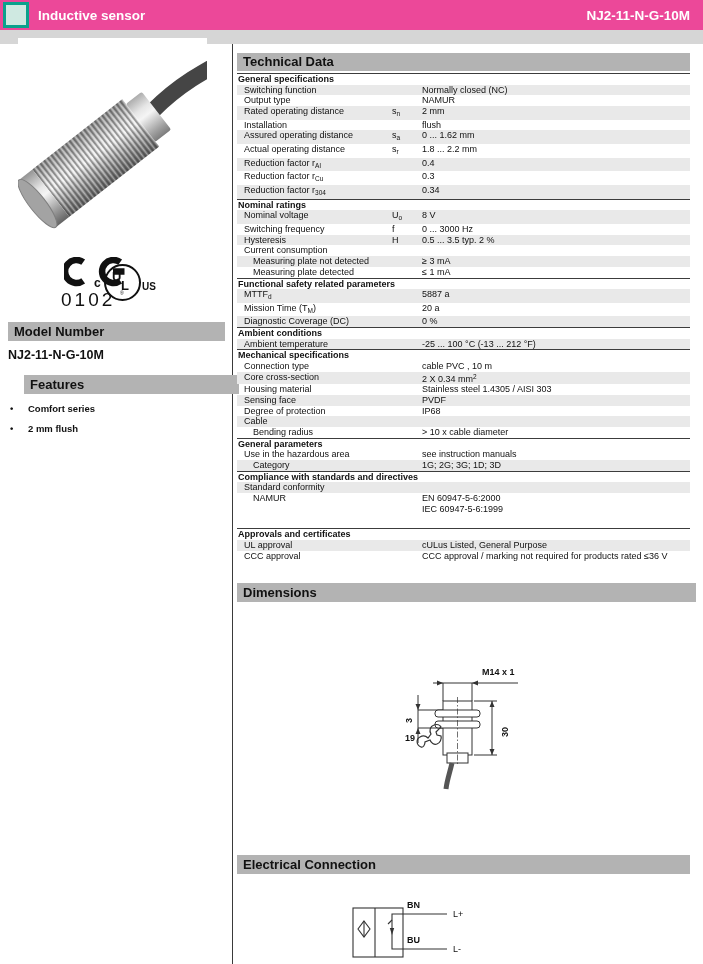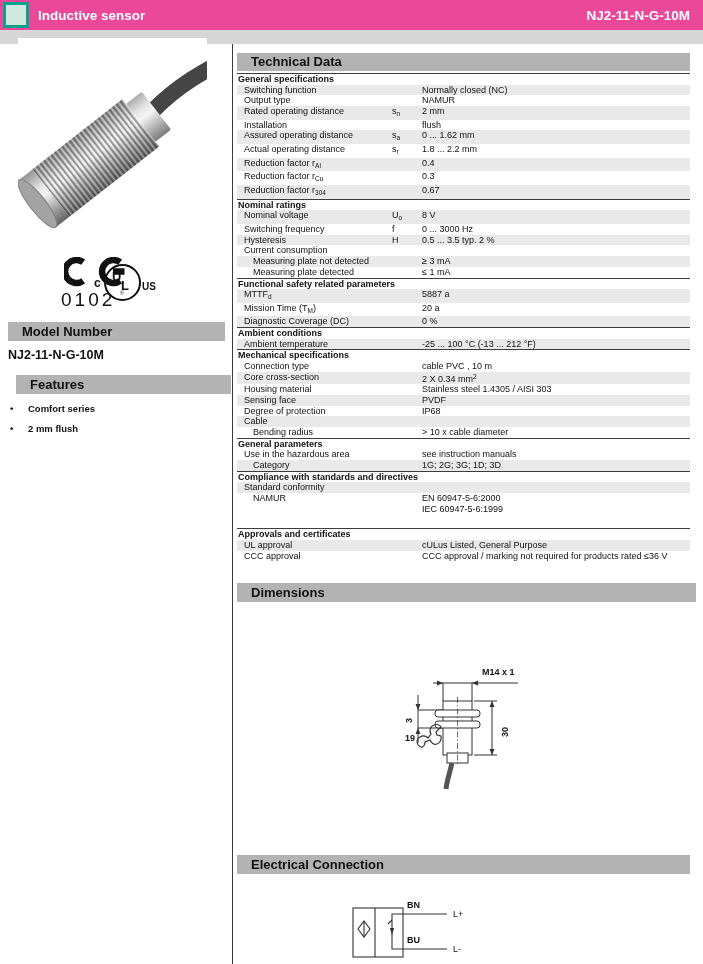--- a/index.html
+++ b/index.html
@@ -11,24 +11,24 @@
   #topbar{left:0;top:0;width:703px;height:30px;background:#ec4899;}
   #logo{left:3px;top:2px;width:20px;height:20px;background:#cfe9e1;border:3px solid #0ba18c;}
   #title{left:38px;top:0;height:30px;line-height:31px;color:#fff;font-weight:bold;font-size:13.5px;}
   #model-top{right:13px;top:0;height:30px;line-height:31px;color:#fff;font-weight:bold;font-size:13.5px;}
   #strip{left:0;top:30px;width:703px;height:14px;background:#d6d6d6;}
   #vline{left:232px;top:44px;width:1px;height:920px;background:#3a3a3a;}
 
   
   #photo{left:18px;top:38px;width:189px;height:195px;background:#fff;overflow:hidden;}
   .secbar{background:#b3b3b3;font-weight:bold;font-size:13px;height:19px;line-height:19px;
-          padding-left:14px;box-sizing:border-box;}
+          padding-left:6px;box-sizing:border-box;}
   #mn-bar{left:8px;top:322px;width:217px;}
   #mn-text{left:8px;top:348px;font-size:12.5px;font-weight:bold;}
-  #ft-bar{left:16px;top:375px;width:215px;}
+  #ft-bar{left:24px;top:375px;width:215px;}
   #features{left:10px;top:399px;font-size:9.5px;font-weight:bold;}
   .feat{display:flex;line-height:20px;}
   .feat .b{width:18px;}
 
   
   #ce-num{left:61px;top:289px;font-size:19px;letter-spacing:3px;}
   #ul-circle{left:104px;top:264px;width:33px;height:33px;border:2.5px solid #111;border-radius:50%;}
   #ul-u{left:6px;top:3px;font-size:13px;font-weight:bold;position:absolute;}
   #ul-l{left:15px;top:12px;font-size:13px;font-weight:bold;position:absolute;}
   #ul-r{left:14px;top:24px;font-size:5px;position:absolute;}
@@ -179,21 +179,21 @@
         <span class="cl"><span>Reduction factor r</span><sub>Cu</sub></span>
         <span class="cs"></span>
         <span class="cv">
           <div class="val-line"><span>0.3</span></div>
         </span>
       </div>
       <div class="spec-row bg1">
         <span class="cl"><span>Reduction factor r</span><sub>304</sub></span>
         <span class="cs"></span>
         <span class="cv">
-          <div class="val-line"><span>0.67</span></div>
+          <div class="val-line"><span>0.34</span></div>
         </span>
       </div>
       <div class="td-sub">Nominal ratings</div>
       <div class="spec-row bg1">
         <span class="cl"><span>Nominal voltage</span></span>
         <span class="cs"><span>U</span><sub>o</sub></span>
         <span class="cv">
           <div class="val-line"><span>8 V</span></div>
         </span>
       </div>

